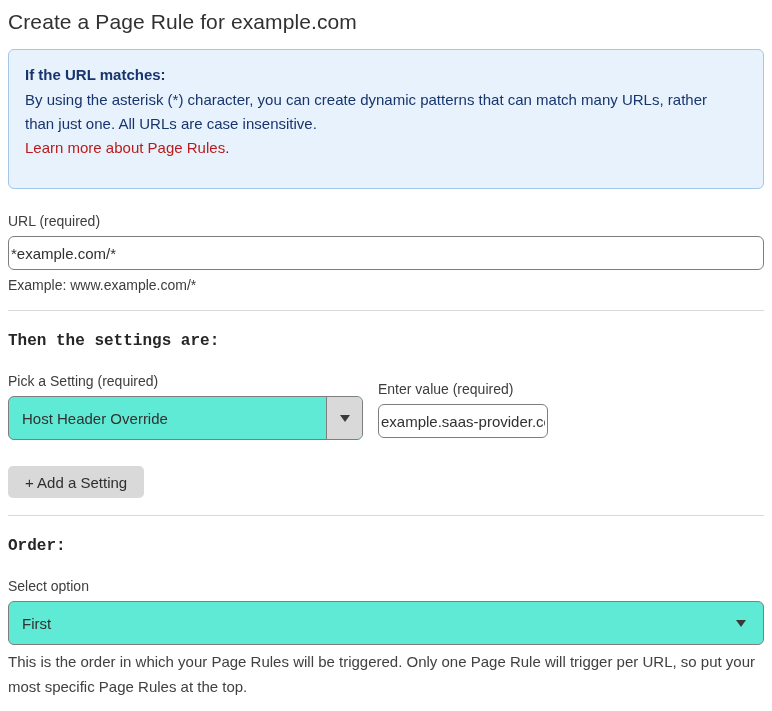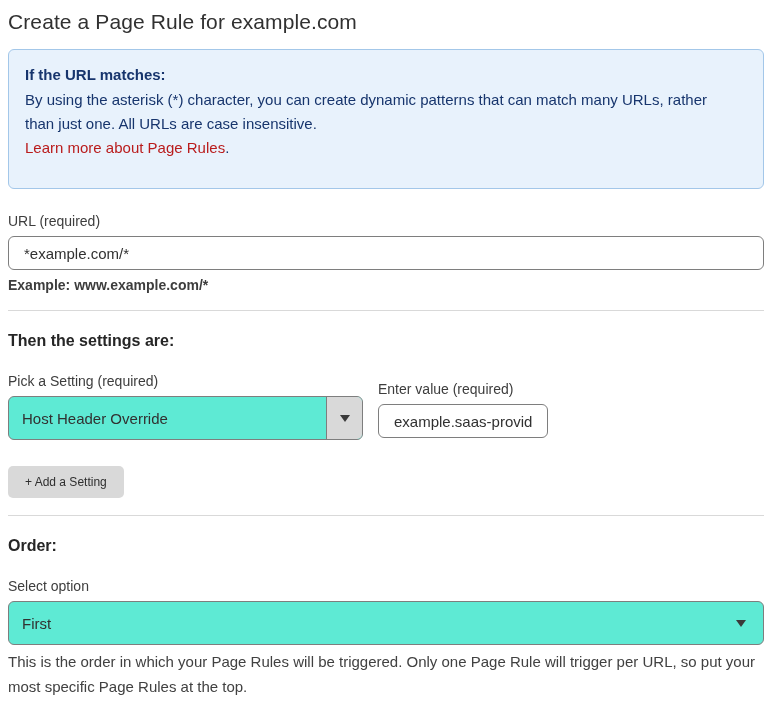--- a/index.html
+++ b/index.html
@@ -42,49 +42,49 @@
   
   .field-label {
     font-size: 14px;
     color: #3d3d3d;
     margin-bottom: 7px;
   }
   .helper-text {
     font-size: 14px;
     color: #3d3d3d;
     margin-top: 7px;
-    font-weight: bold;
   }
 
   
   .text-input {
     display: block;
     width: 100%;
     height: 34px;
     border: 1px solid #7e7e7e;
     border-radius: 6px;
-    padding: 0 15px;
+    padding: 0 2px;
     font-size: 15px;
     color: #313131;
     font-family: "Liberation Sans", "DejaVu Sans", sans-serif;
     background: #ffffff;
     outline: none;
   }
 
   hr.divider {
     border: none;
     border-top: 1px solid #d9d9d9;
     margin: 17px 0 21px 0;
   }
 
   .section-heading {
     font-size: 16px;
     font-weight: 700;
     color: #262626;
     margin-bottom: 23px;
+    font-family: Liberation Mono, monospace;
   }
 
   
   .settings-row { display: flex; align-items: flex-start; }
   .settings-col-setting { width: 355px; margin-right: 15px; }
   .settings-col-value { width: 170px; margin-top: 8px; }
 
   
   .select-box {
     display: flex;
@@ -129,21 +129,21 @@
 
   
   .btn {
     display: inline-flex;
     align-items: center;
     justify-content: center;
     height: 32px;
     padding: 0 17px;
     border: none;
     border-radius: 5px;
-    font-size: 12px;
+    font-size: 15px;
     font-family: "Liberation Sans", "DejaVu Sans", sans-serif;
     cursor: pointer;
     white-space: nowrap;
   }
   .btn-gray { background: #d9d9d9; color: #2e2e2e; }
 
   .add-setting-wrap { margin-top: 26px; }
 
   .order-help {
     font-size: 15px;

